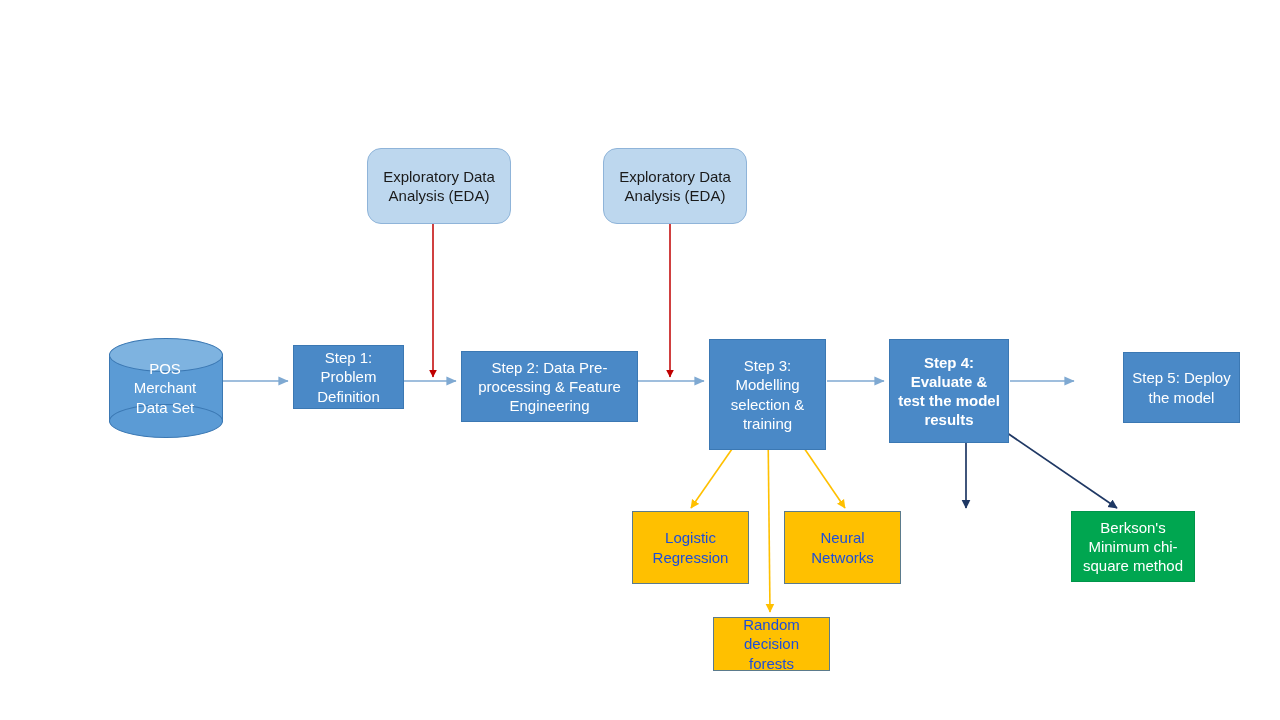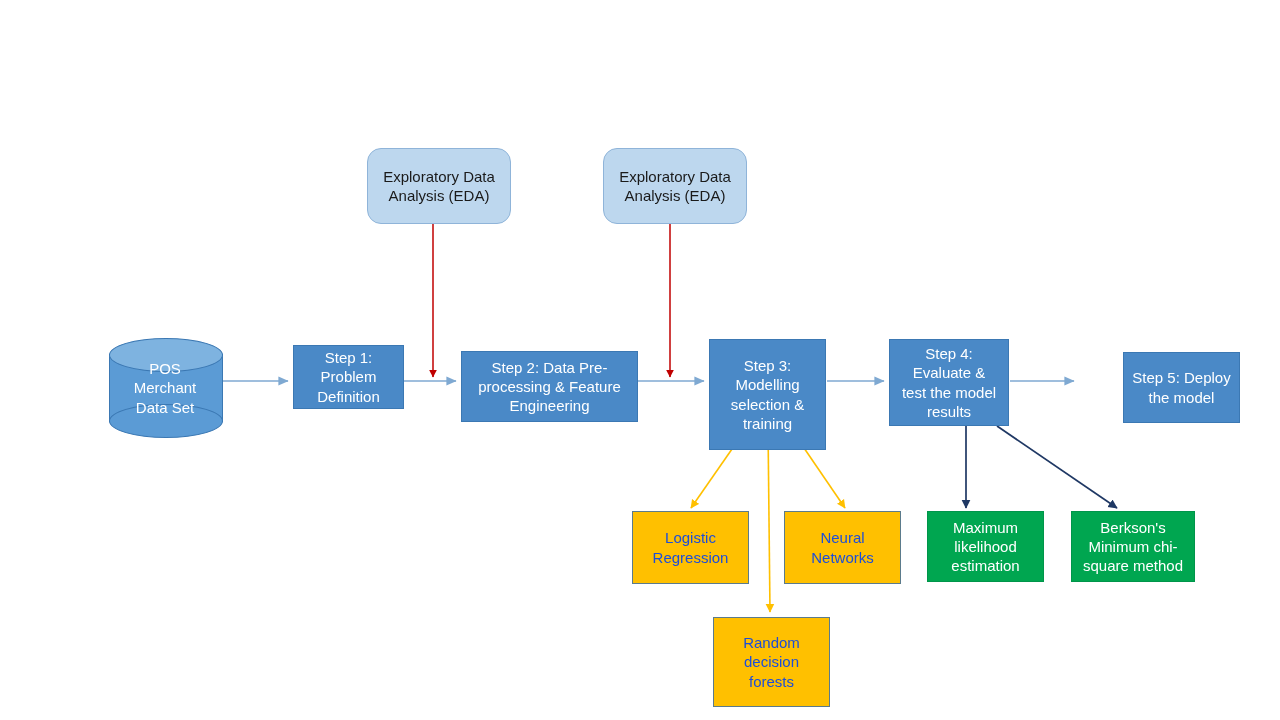--- a/index.html
+++ b/index.html
@@ -195,21 +195,21 @@
 Engineering</span>
   </div>
 
   <div class="node step" style="left:709px; top:339px; width:117px; height:111px;">
     <span class="label">Step 3:
 Modelling
 selection &amp;
 training</span>
   </div>
 
-  <div class="node step" style="left:889px; top:339px; width:120px; height:87px;">
+  <div class="node step" style="left:889px; top:339px; width:120px; height:104px;font-weight:bold;">
     <span class="label">Step 4:
 Evaluate &amp;
 test the model
 results</span>
   </div>
 
   <div class="node step" style="left:1079px; top:352px; width:117px; height:71px;margin-left:44px;">
     <span class="label">Step 5: Deploy
 the model</span>
   </div>
@@ -222,36 +222,31 @@
   <div class="node eda" style="left:603px; top:148px; width:144px; height:76px;">
     <span class="label">Exploratory Data
 Analysis (EDA)</span>
   </div>
 
   <div class="node model" style="left:632px; top:511px; width:117px; height:73px;">
     <span class="label">Logistic
 Regression</span>
   </div>
 
-  <div class="node model" style="left:713px; top:617px; width:117px; height:90px;">
+  <div class="node model" style="left:713px; top:617px; width:117px; height:54px;">
     <span class="label">Random
 decision
 forests</span>
   </div>
 
   <div class="node model" style="left:784px; top:511px; width:117px; height:73px;">
     <span class="label">Neural
 Networks</span>
   </div>
 
-  <div class="node method" style="left:927px; top:511px; width:117px; height:71px;">
-    <span class="label">Maximum
-likelihood
-estimation</span>
-  </div>
 
   <div class="node method" style="left:1071px; top:511px; width:124px; height:71px;">
     <span class="label">Berkson's
 Minimum  chi-
 square method</span>
   </div>
 
 </div>
 
 </body></html>

